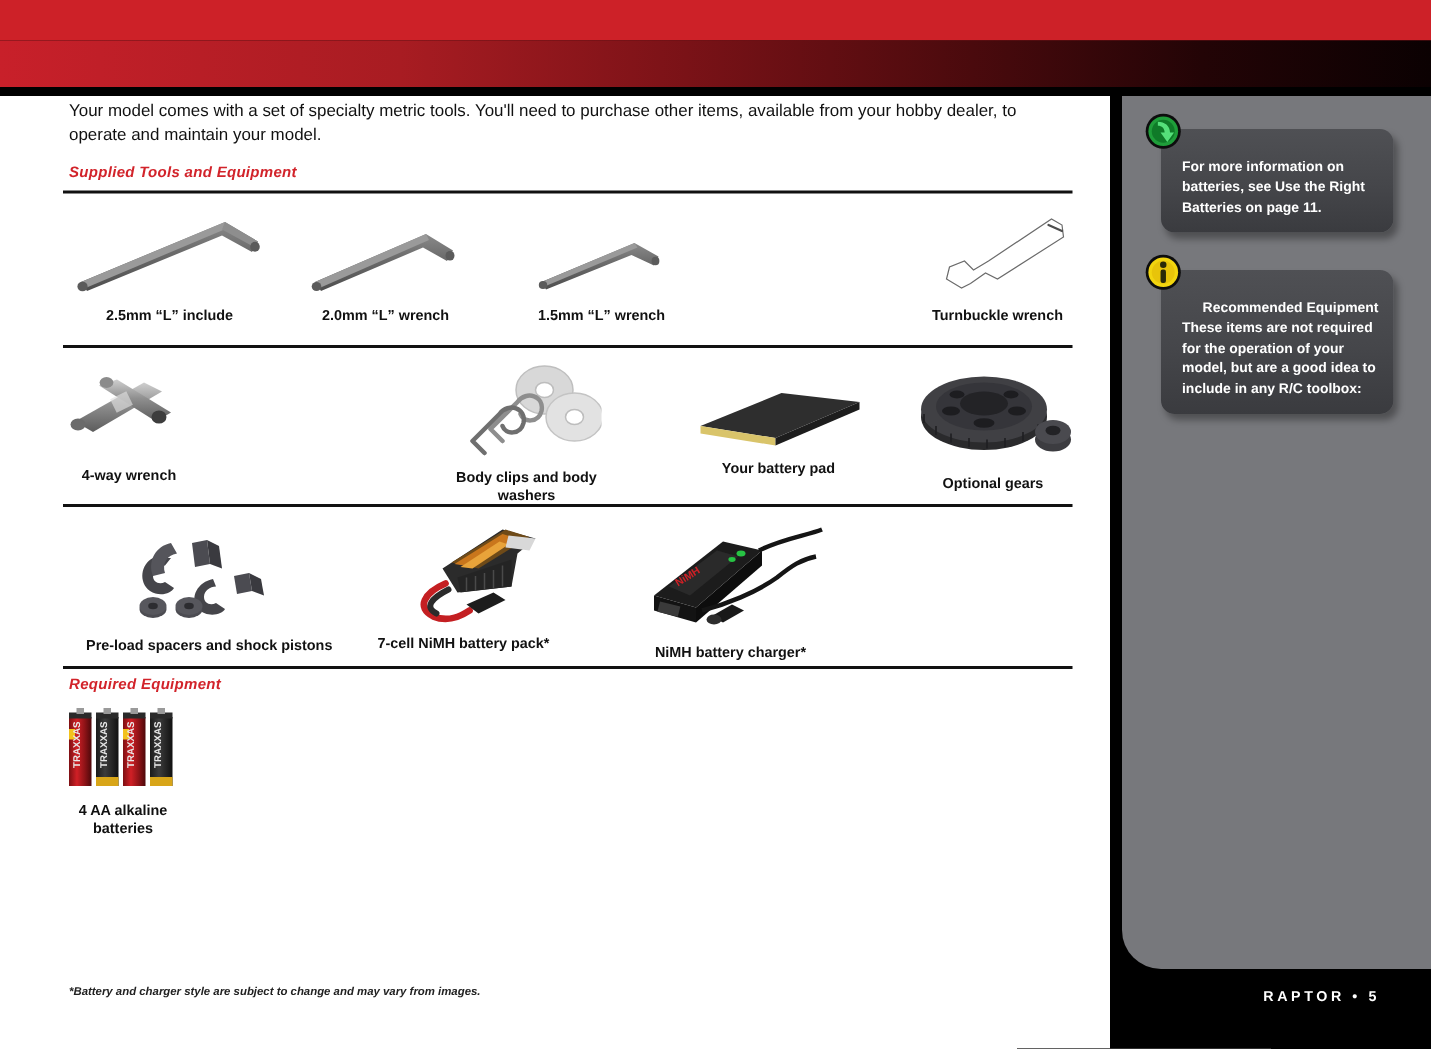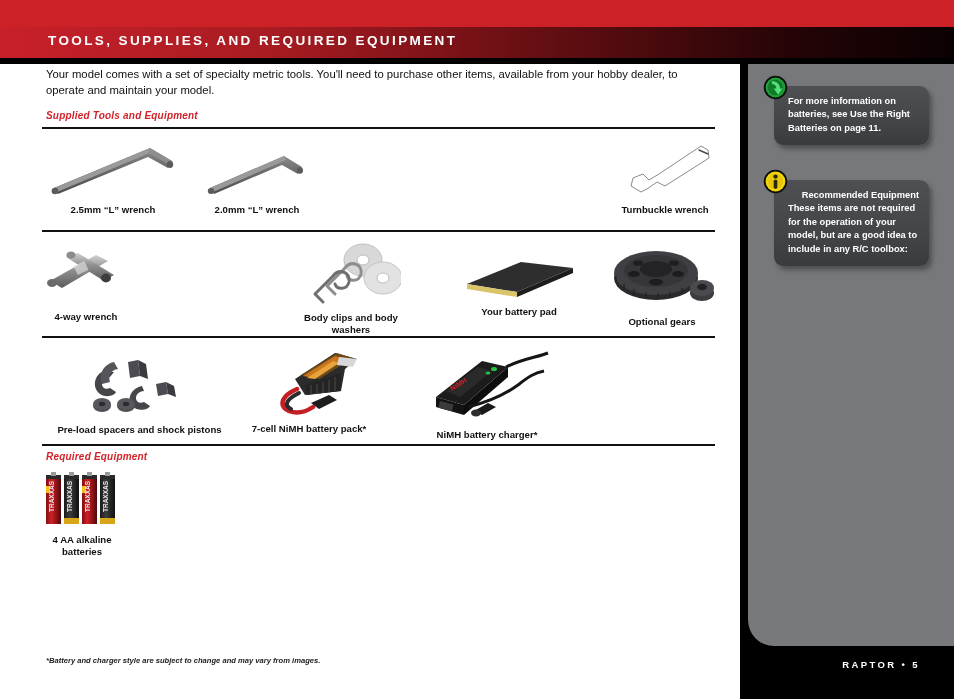--- a/index.html
+++ b/index.html
@@ -54,21 +54,21 @@
   }
   .side-note {
     position: absolute;
     width: 155px;
     background: linear-gradient(to bottom, #4f5054 0%, #45464a 55%, #3a3b3f 100%);
     border-radius: 9px;
     box-shadow: 3px 4px 5px rgba(0,0,0,0.34);
     color: #ffffff;
   }
   .side-note .body {
-    padding: 9px 10px 10px 14px;
+    padding: 19px 10px 10px 14px;
     font-size: 9.3px;
     line-height: 13.4px;
     font-weight: bold;
     font-family: "Liberation Sans", sans-serif;
     border-radius: 18px;
   }
   .note-1 { left: 26px; top: 22px; }
   .note-2 { left: 26px; top: 116px; }
   .note-title { display: block; text-align: right; }
   .note-list { margin: 0; padding: 0; list-style: none; }
@@ -125,21 +125,20 @@
     font-size: 7.6px; font-style: italic; font-weight: bold; color: #222;
   }
 </style>
 </head>
 <body>
 
 <div id="page">
 
   <div class="hdr-top"></div>
   <div class="hdr-bar"></div>
-  <div class="hdr-title">TOOLS, SUPPLIES, AND REQUIRED EQUIPMENT</div>
   <div class="hdr-rule"></div>
 
   <div class="page-white"></div>
 
   <div class="intro">Your model comes with a set of specialty metric tools. You'll need to purchase other items, available from your hobby dealer, to operate and maintain your model.</div>
 
   <div class="sec-head" style="left:46px; top:110px;">Supplied Tools and Equipment</div>
   <div class="rule" style="top:127px;"></div>
 
   <div class="cell" style="left:30px; top:136px; width:166px;">
@@ -152,35 +151,46 @@
               <stop offset="1" stop-color="#4e4e4e"></stop>
           </linearGradient>
         </defs>
         <path d="M16,52 L112,12 L134,25 L130,32 L110,21 L20,58 Z" fill="url(#gsteel)"></path>
         <path d="M16,52 L112,12 L114,16 L19,56 Z" fill="#9a9a9a"></path>
         <path d="M112,12 L134,25 L132,29 L110,17 Z" fill="#8e8e8e"></path>
         <ellipse cx="17" cy="55" rx="3.4" ry="3.2" fill="#5b5b5b"></ellipse>
         <ellipse cx="132" cy="28.5" rx="3.2" ry="3.4" fill="#5b5b5b"></ellipse>
       </svg>
     </div>
-    <div class="cap">2.5mm “L”  wrench</div>
+    <div class="cap">2.5mm “L”  include</div>
   </div>
 
   <div class="cell" style="left:186px; top:146px; width:142px;">
     <div class="art">
       <svg width="118" height="52" viewBox="0 0 118 52">
         <path d="M12,42 L86,10 L104,21 L100,28 L84,19 L16,48 Z" fill="url(#gsteel)"></path>
         <path d="M12,42 L86,10 L88,14 L15,46 Z" fill="#9a9a9a"></path>
         <ellipse cx="13" cy="45" rx="3.2" ry="3" fill="#5b5b5b"></ellipse>
         <ellipse cx="102" cy="24.5" rx="3" ry="3.2" fill="#5b5b5b"></ellipse>
       </svg>
     </div>
     <div class="cap">2.0mm “L”  wrench</div>
   </div>
 
+  <div class="cell" style="left:337px; top:152px; width:128px;">
+    <div class="art">
+      <svg width="100" height="46" viewBox="0 0 100 46">
+        <path d="M10,36 L72,10 L88,19 L85,25 L70,18 L13,41 Z" fill="url(#gsteel)"></path>
+        <path d="M10,36 L72,10 L74,13 L12,39 Z" fill="#9a9a9a"></path>
+        <ellipse cx="11" cy="38" rx="2.8" ry="2.6" fill="#5b5b5b"></ellipse>
+        <ellipse cx="86" cy="22" rx="2.6" ry="2.8" fill="#5b5b5b"></ellipse>
+      </svg>
+    </div>
+    <div class="cap">1.5mm “L”  wrench</div>
+  </div>
 
 
   <div class="cell" style="left:604px; top:136px; width:122px;">
     <div class="art">
       <svg width="104" height="62" viewBox="0 0 104 62">
         <path d="M28,56 L18,50 L20,42 L30,38 L36,44 L46,38 L88,10 L95,14 L96,22 L52,50 L44,46 L34,53 Z" fill="url(#gchrome)" stroke="#6b6b6b" stroke-width="0.8"></path>
         <path d="M20,47 L26,40 L32,46 L26,52 Z" fill="#ffffff"></path>
         <path d="M86,14 L95,18" stroke="#4d4d4d" stroke-width="1.5" stroke-linecap="round"></path>
       </svg>
     </div>

